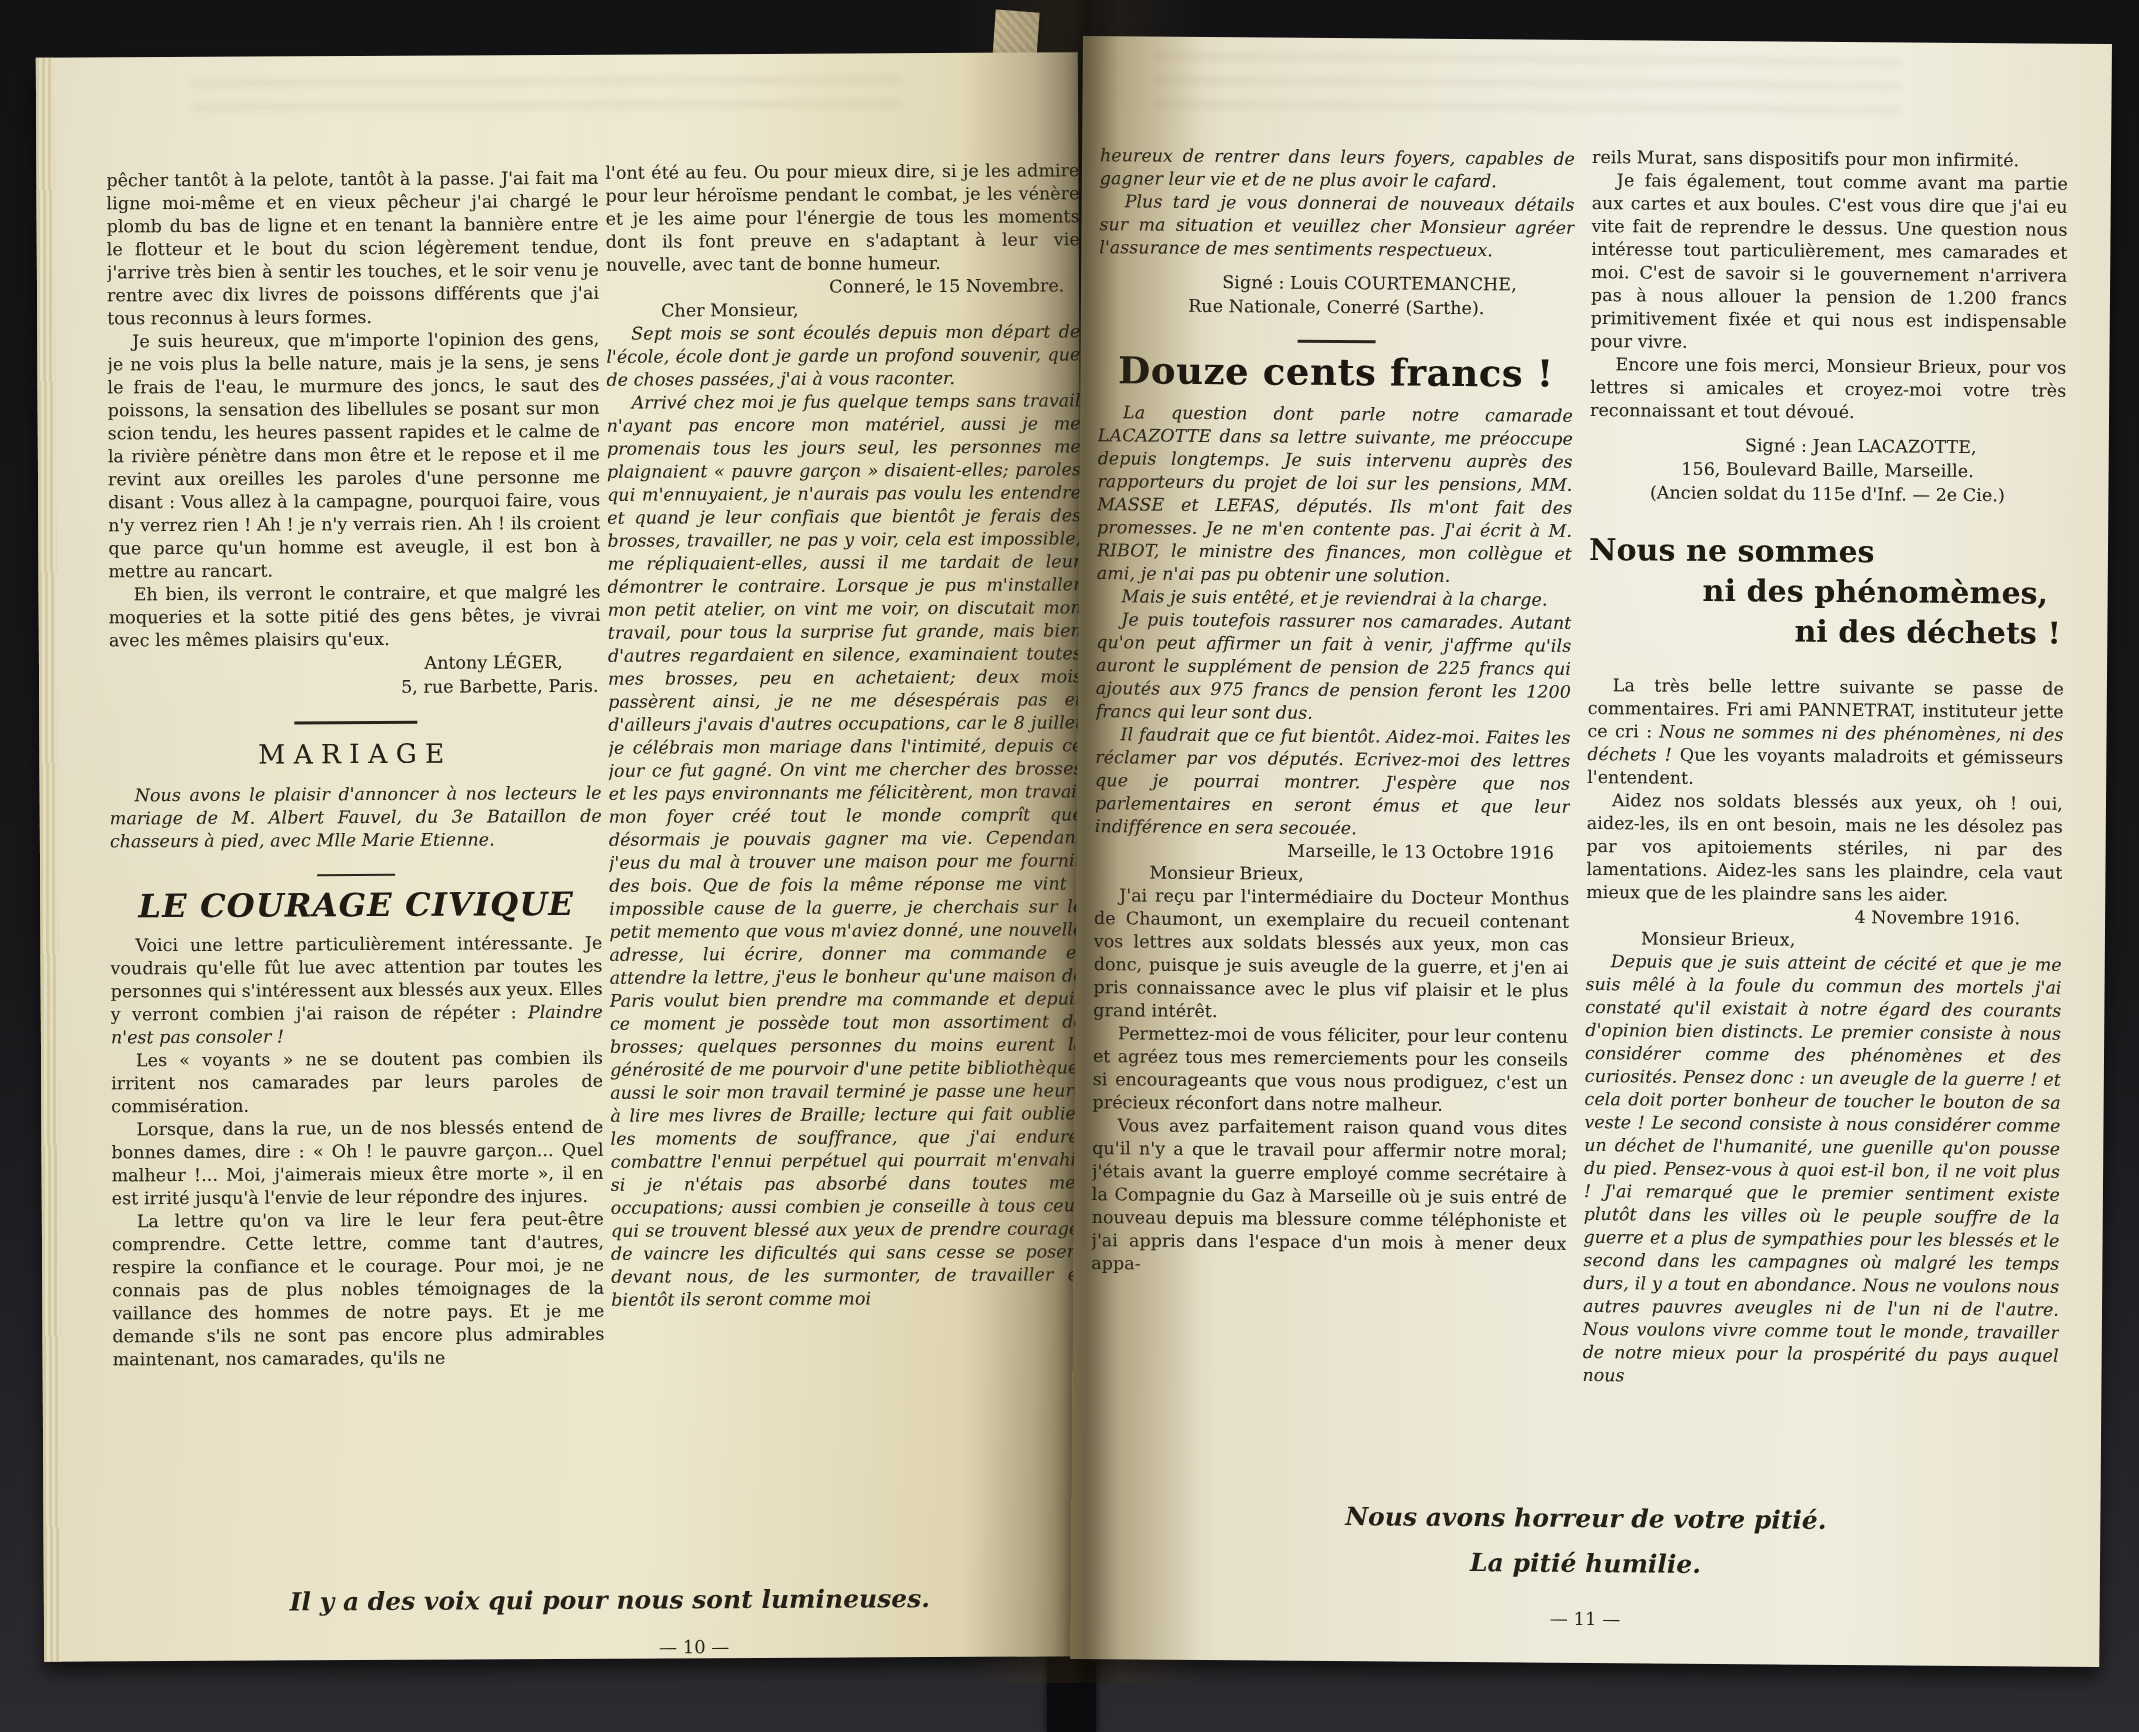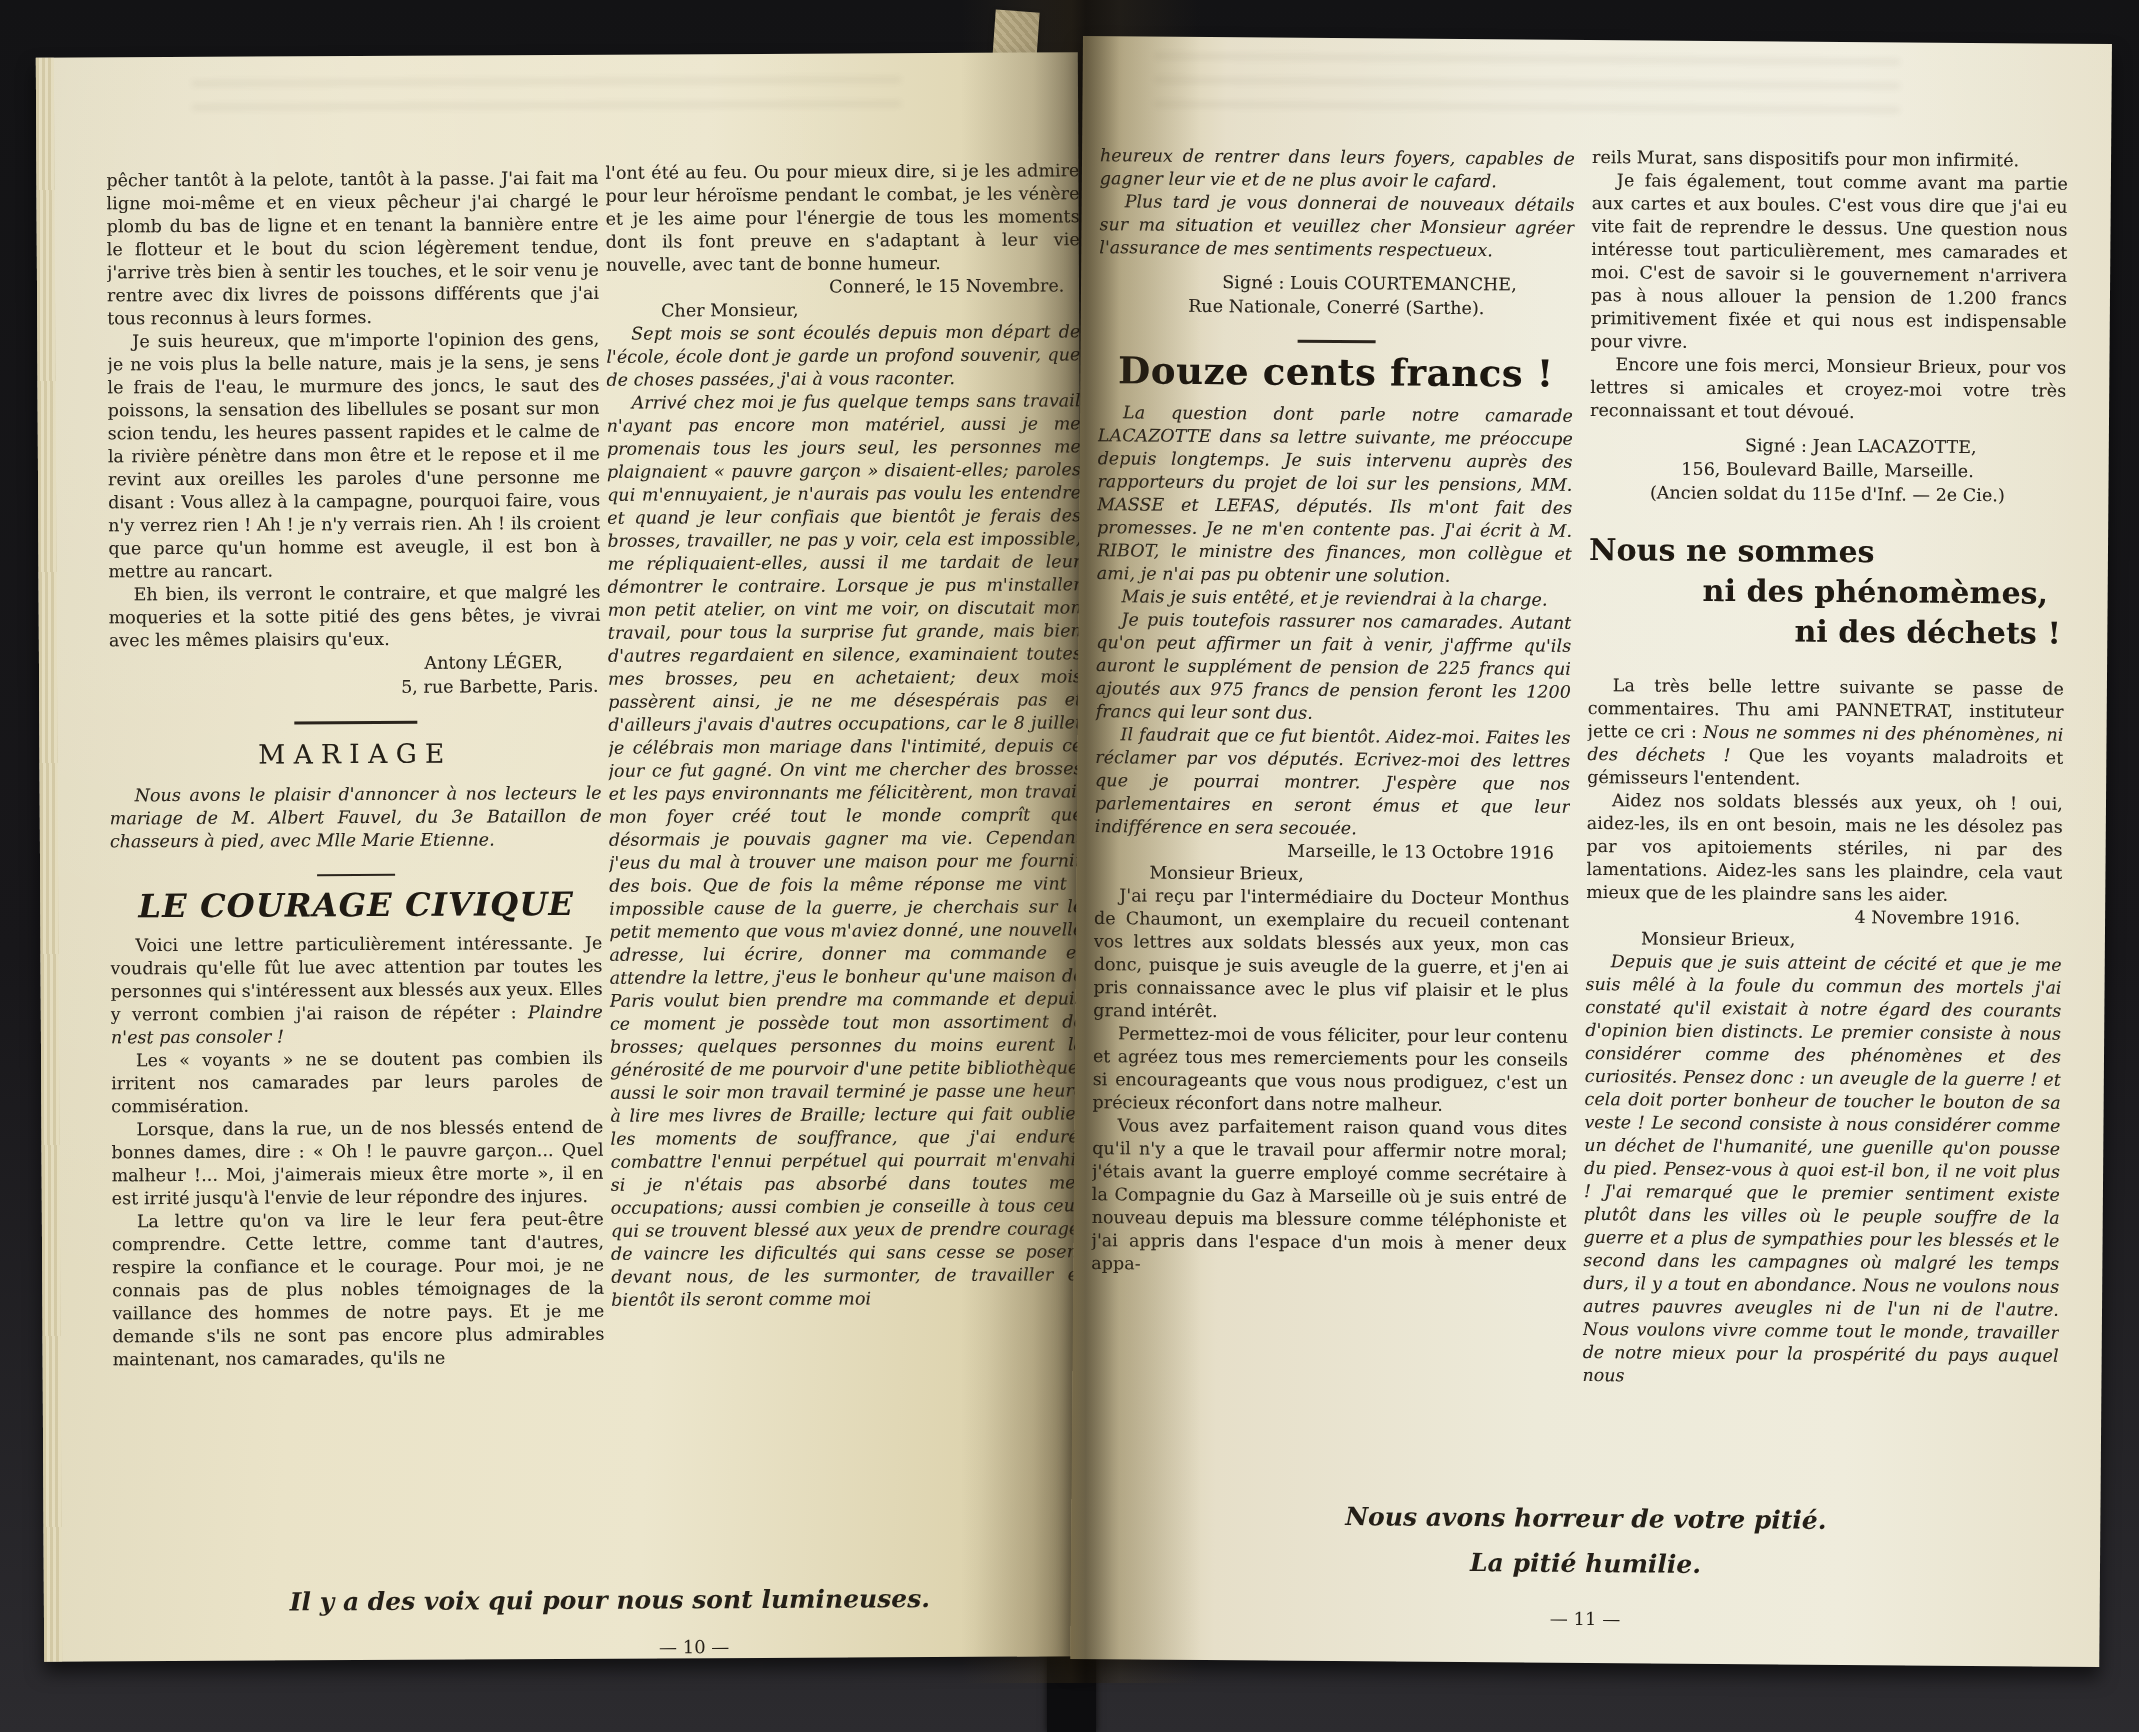--- a/index.html
+++ b/index.html
@@ -146,21 +146,21 @@
     <div class="col rp-col2">
       <p class="noindent">reils Murat, sans dispositifs pour mon infirmité.</p>
       <p class="indent">Je fais également, tout comme avant ma partie aux cartes et aux boules. C'est vous dire que j'ai eu vite fait de reprendre le dessus. Une question nous intéresse tout particulièrement, mes camarades et moi. C'est de savoir si le gouvernement n'arrivera pas à nous allouer la pension de 1.200 francs primitivement fixée et qui nous est indispensable pour vivre.</p>
       <p class="indent">Encore une fois merci, Monsieur Brieux, pour vos lettres si amicales et croyez-moi votre très reconnaissant et tout dévoué.</p>
       <p class="sig-line sig-center first">Signé : Jean LACAZOTTE,</p>
       <p class="sig-line sig-center">156, Boulevard Baille, Marseille.</p>
       <p class="sig-line sig-center">(Ancien soldat du 115e d'Inf. — 2e Cie.)</p>
       <h2 class="nous-title nt-1">Nous ne sommes</h2>
       <h2 class="nous-title nt-2">ni des phénomèmes,</h2>
       <h2 class="nous-title nt-3">ni des déchets !</h2>
-      <p class="indent"><span>La très belle lettre suivante se passe de commentaires. Thu ami PANNETRAT, instituteur jette ce cri : </span><span class="italic">Nous ne sommes ni des phénomènes, ni des déchets !</span><span> Que les voyants maladroits et gémisseurs l'entendent.</span></p>
+      <p class="indent"><span>La très belle lettre suivante se passe de commentaires. Fri ami PANNETRAT, instituteur jette ce cri : </span><span class="italic">Nous ne sommes ni des phénomènes, ni des déchets !</span><span> Que les voyants maladroits et gémisseurs l'entendent.</span></p>
       <p class="indent">Aidez nos soldats blessés aux yeux, oh ! oui, aidez-les, ils en ont besoin, mais ne les désolez pas par vos apitoiements stériles, ni par des lamentations. Aidez-les sans les plaindre, cela vaut mieux que de les plaindre sans les aider.</p>
       <p class="dateline dateline-sm">4 Novembre 1916.</p>
       <p class="salutation salutation-tight">Monsieur Brieux,</p>
       <p class="indent italic">Depuis que je suis atteint de cécité et que je me suis mêlé à la foule du commun des mortels j'ai constaté qu'il existait à notre égard des courants d'opinion bien distincts. Le premier consiste à nous considérer comme des phénomènes et des curiosités. Pensez donc : un aveugle de la guerre ! et cela doit porter bonheur de toucher le bouton de sa veste ! Le second consiste à nous considérer comme un déchet de l'humanité, une guenille qu'on pousse du pied. Pensez-vous à quoi est-il bon, il ne voit plus ! J'ai remarqué que le premier sentiment existe plutôt dans les villes où le peuple souffre de la guerre et a plus de sympathies pour les blessés et le second dans les campagnes où malgré les temps durs, il y a tout en abondance. Nous ne voulons nous autres pauvres aveugles ni de l'un ni de l'autre. Nous voulons vivre comme tout le monde, travailler de notre mieux pour la prospérité du pays auquel nous</p>
     </div>
 
     <p class="epigraph ep-r1">Nous avons horreur de votre pitié.</p>
     <p class="epigraph ep-r2">La pitié humilie.</p>
     <p class="pagenum pn-right">— 11 —</p>
   </div>

